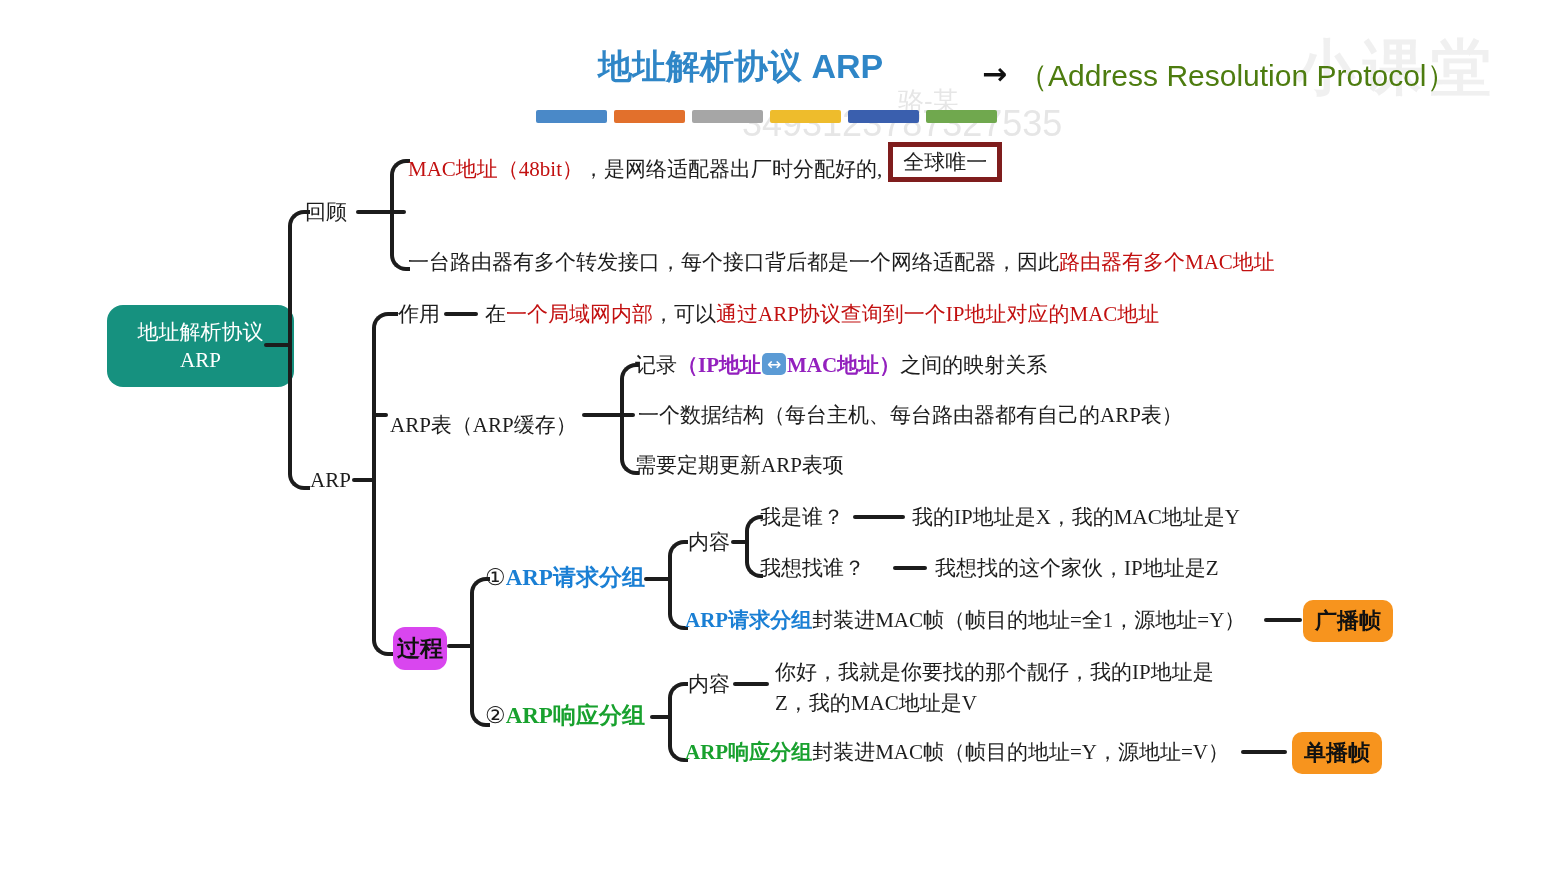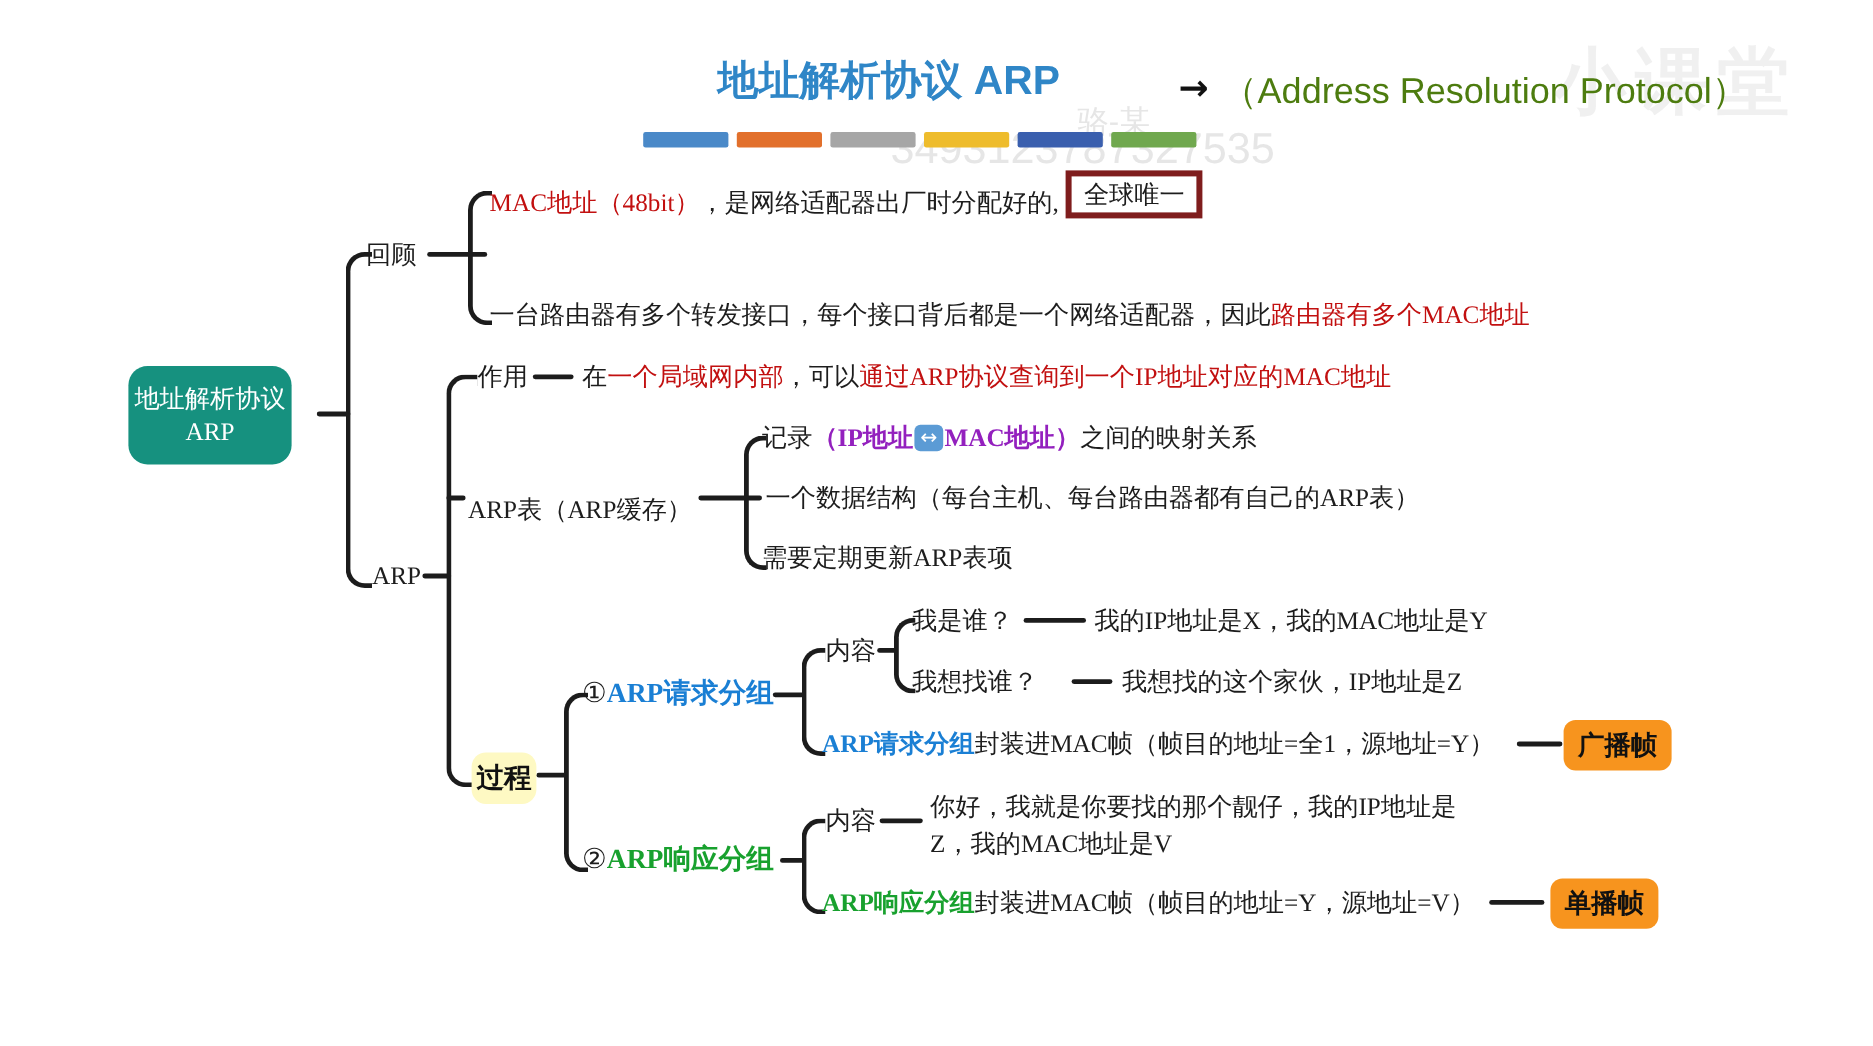--- a/index.html
+++ b/index.html
@@ -21,24 +21,24 @@
                font-size:17px;line-height:22px;width:24px;height:22px;text-align:center;
                vertical-align:2px;margin:0 1px;font-family:"DejaVu Sans",sans-serif;}
   #title-zh{left:598px;top:44px;font-size:34px;font-weight:bold;color:#2f86c7;
             font-family:"Liberation Sans",sans-serif;}
   #title-arrow{left:982px;top:56px;font-size:30px;font-weight:bold;color:#111;
                font-family:"DejaVu Sans",sans-serif;}
   #title-en{left:1018px;top:56px;font-size:30px;color:#4d7c0f;font-family:"Liberation Sans",sans-serif;}
   #bars{position:absolute;left:536px;top:110px;height:13px;display:flex;gap:7px;}
   #bars div{width:71px;height:13px;border-radius:2px;}
   .wm{position:absolute;color:#d9d9d9;opacity:.65;font-family:"Liberation Sans",sans-serif;}
-  #root-box{left:107px;top:305px;width:136px;height:82px;background:#16917f;border-radius:16px;
+  #root-box{left:107px;top:305px;width:187px;height:82px;background:#16917f;border-radius:16px;
             color:#fff;display:flex;flex-direction:column;align-items:center;justify-content:center;
             font-size:21px;line-height:28px;text-align:center;}
-  #process-box{left:393px;top:627px;width:54px;height:43px;background:#fef9c3;border-radius:12px;
+  #process-box{left:393px;top:627px;width:54px;height:43px;background:#d946ef;border-radius:12px;
                display:flex;align-items:center;justify-content:center;font-size:23px;font-weight:bold;color:#111;}
   .branch-label{font-size:21px;}
   .step-label{font-size:23px;}
 </style>
 </head>
 <body>
 
 <div id="stage">
 
   <div class="abs wm" style="left:1295px;top:28px;font-size:60px;font-weight:bold;letter-spacing:8px;opacity:.38;">小课堂</div>

